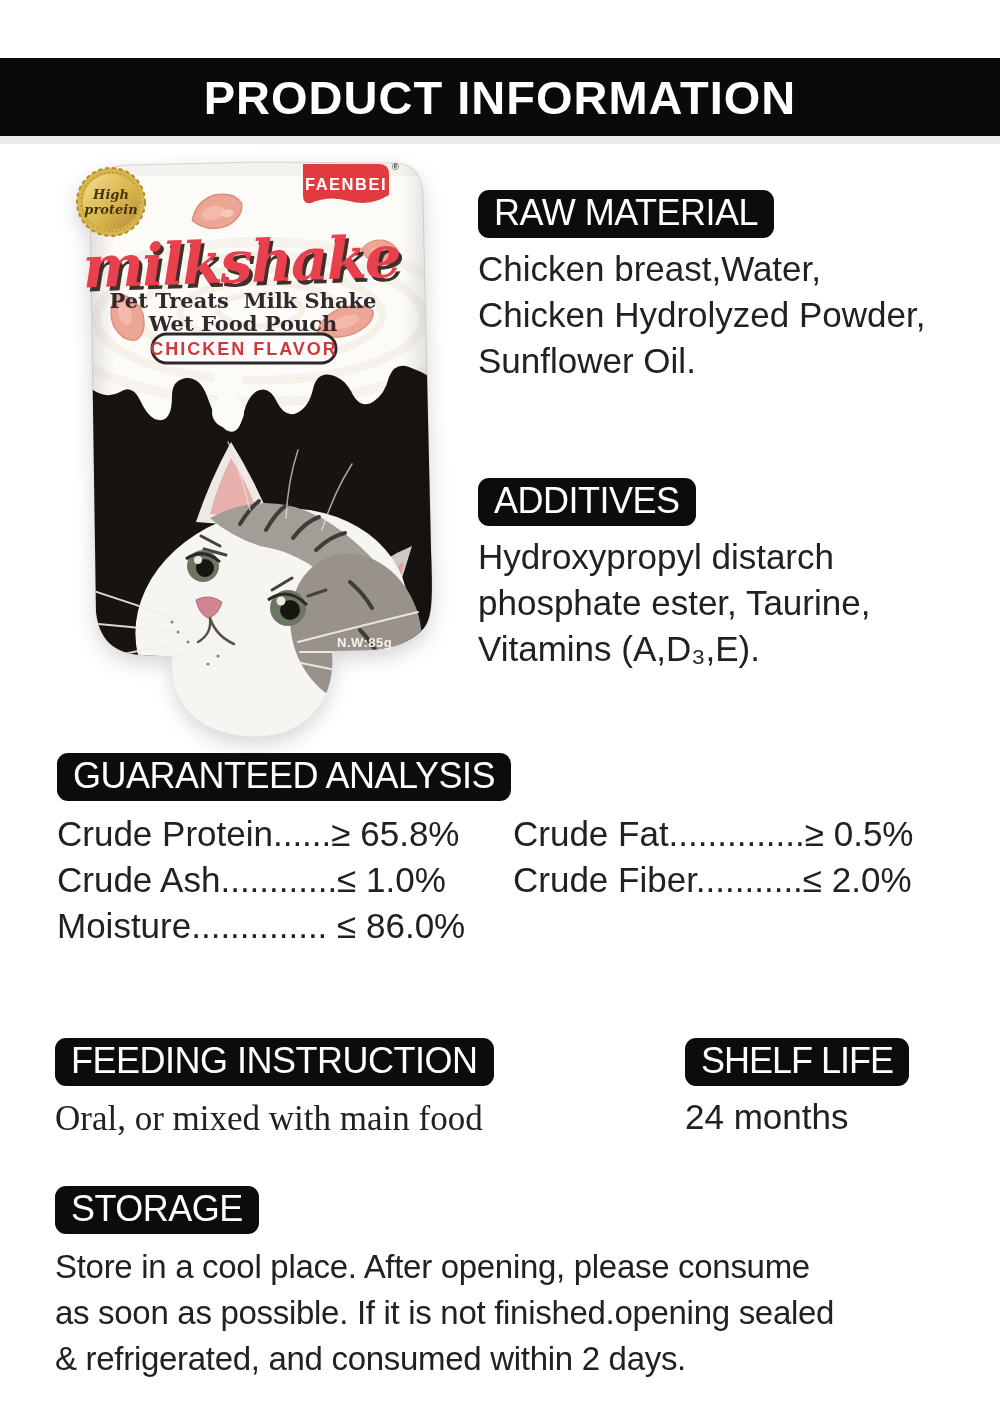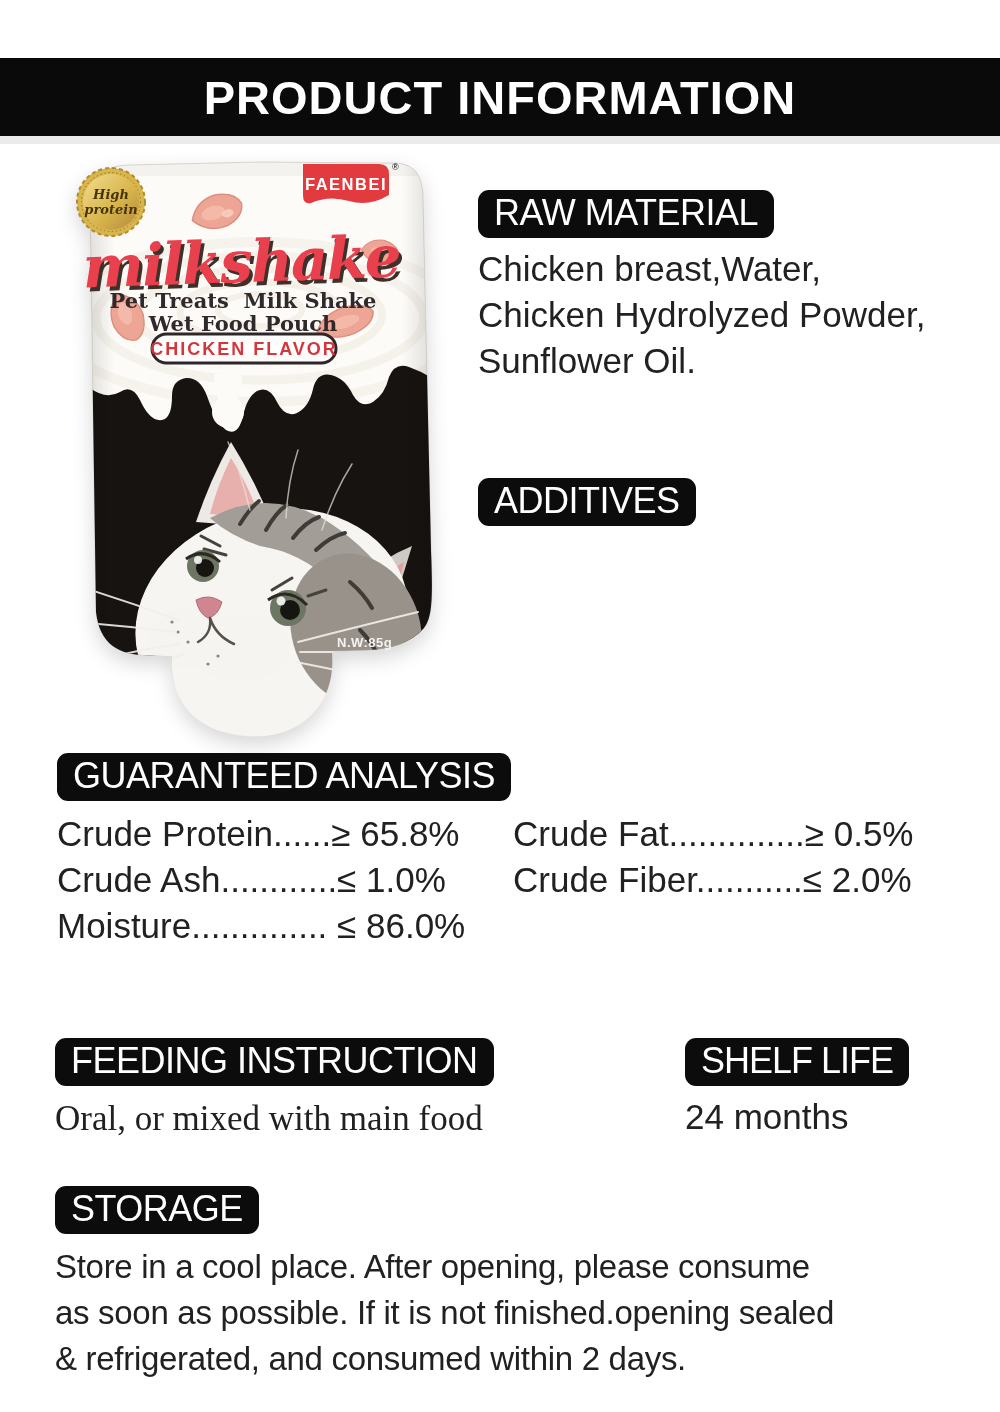--- a/index.html
+++ b/index.html
@@ -231,20 +231,25 @@
   <div class="pill">RAW MATERIAL</div>
   <div class="body-text">
     <div>Chicken breast,Water,</div>
     <div>Chicken Hydrolyzed Powder,</div>
     <div>Sunflower Oil.</div>
   </div>
 </section>
 
 <section class="sec" id="sec-additives">
   <div class="pill">ADDITIVES</div>
+  <div class="body-text">
+    <div>Hydroxypropyl distarch</div>
+    <div>phosphate ester, Taurine,</div>
+    <div>Vitamins (A,D₃,E).</div>
+  </div>
 </section>
 
 <section class="sec" id="sec-analysis">
   <div class="pill">GUARANTEED ANALYSIS</div>
   <div class="cols body-text">
     <div class="col-left">
       <div>Crude Protein......≥ 65.8%</div>
       <div>Crude Ash............≤ 1.0%</div>
       <div>Moisture.............. ≤ 86.0%</div>
     </div>

